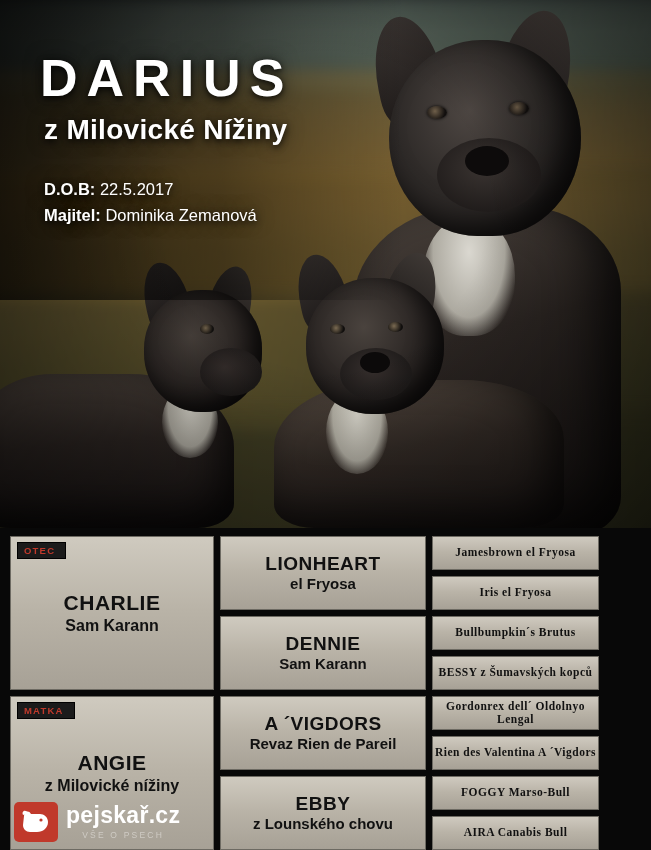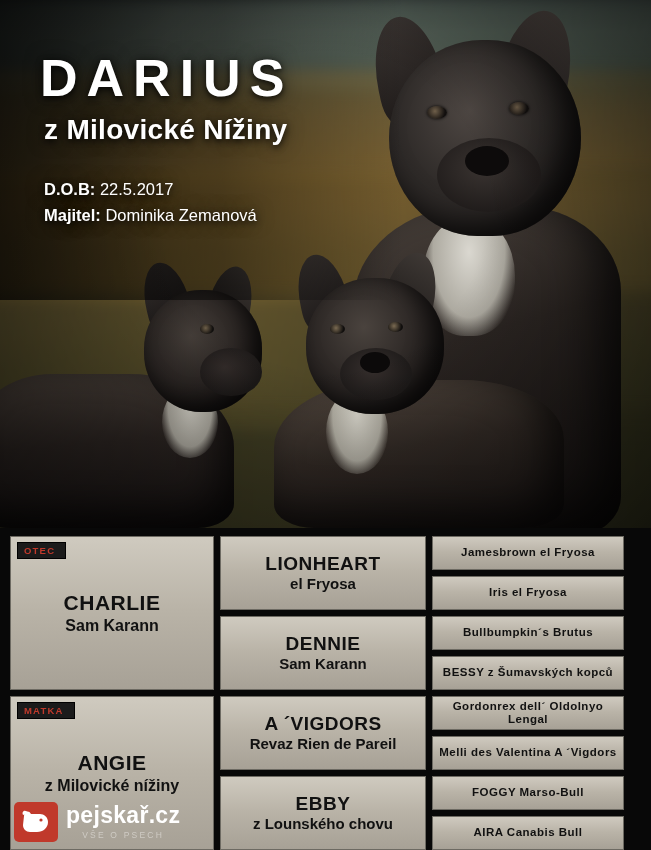--- a/index.html
+++ b/index.html
@@ -236,21 +236,21 @@
     height: 322px;
     background: #080808;
     padding: 8px 10px 0 10px;
     box-sizing: border-box;
     display: flex;
     gap: 6px;
   }
   .col { display: flex; flex-direction: column; gap: 6px; }
   .col1 { width: 204px; }
   .col2 { width: 206px; }
-  .col3 { width: 192px; }
+  .col3 { width: 167px; font-family: Liberation Serif, serif; }
 
   .cell {
     background: linear-gradient(to bottom, #cfcabf 0%, #b9b3a7 48%, #a7a196 100%);
     border: 1px solid #6d6a62;
     color: #111;
     display: flex;
     flex-direction: column;
     align-items: center;
     justify-content: center;
     text-align: center;
@@ -434,21 +434,21 @@
       <div class="cell">
         <div class="l1">Bullbumpkin´s Brutus</div>
       </div>
       <div class="cell">
         <div class="l1">BESSY z Šumavských kopců</div>
       </div>
       <div class="cell">
         <div class="l1">Gordonrex dell´ Oldolnyo Lengal</div>
       </div>
       <div class="cell">
-        <div class="l1">Melli des Valentina A ´Vigdors</div>
+        <div class="l1">Rien des Valentina A ´Vigdors</div>
       </div>
       <div class="cell">
         <div class="l1">FOGGY Marso-Bull</div>
       </div>
       <div class="cell">
         <div class="l1">AIRA Canabis Bull</div>
       </div>
     </div>
 
   </div>

